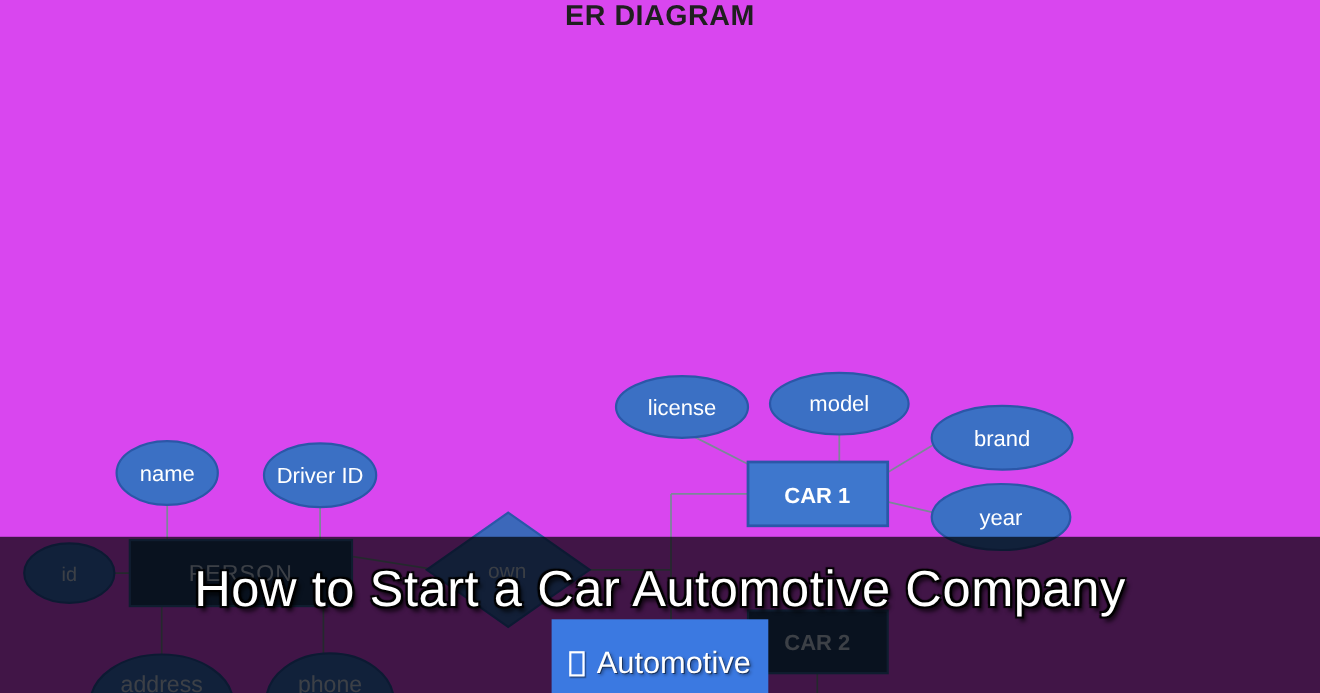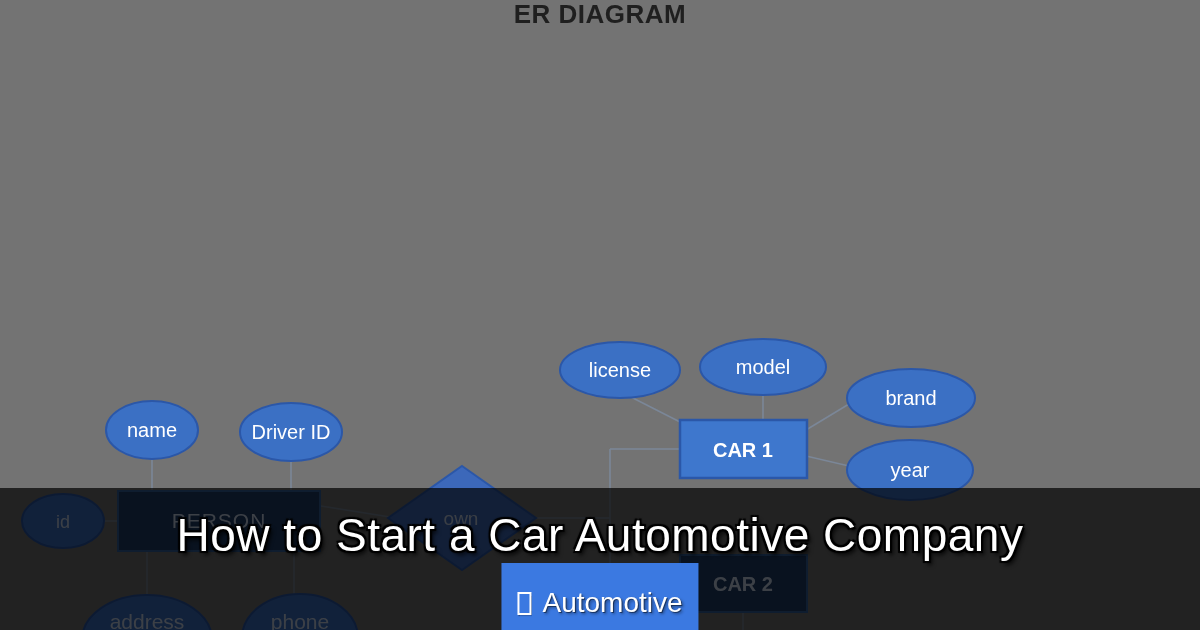--- a/index.html
+++ b/index.html
@@ -1,18 +1,18 @@
 <!DOCTYPE html>
 <html><head>
 <meta charset="utf-8">
 <style>
   html,body{margin:0;padding:0;background:#e8e8e8;}
   .canvas{
     position:relative;width:1200px;height:630px;overflow:hidden;
-    background:#737373;font-family:"Liberation Sans",sans-serif;
+    background:#d946ef;font-family:"Liberation Sans",sans-serif;
   }
   .diagram-svg{position:absolute;left:0;top:0;}
   .overlay-band{
     position:absolute;left:0;top:488px;width:1200px;height:142px;
     background:rgba(0,0,0,0.70);
   }
   .article-title{
     position:absolute;left:0;top:507px;width:1200px;line-height:56px;
     text-align:center;white-space:nowrap;
     font-size:46px;font-weight:400;color:#ffffff;letter-spacing:0.5px;

